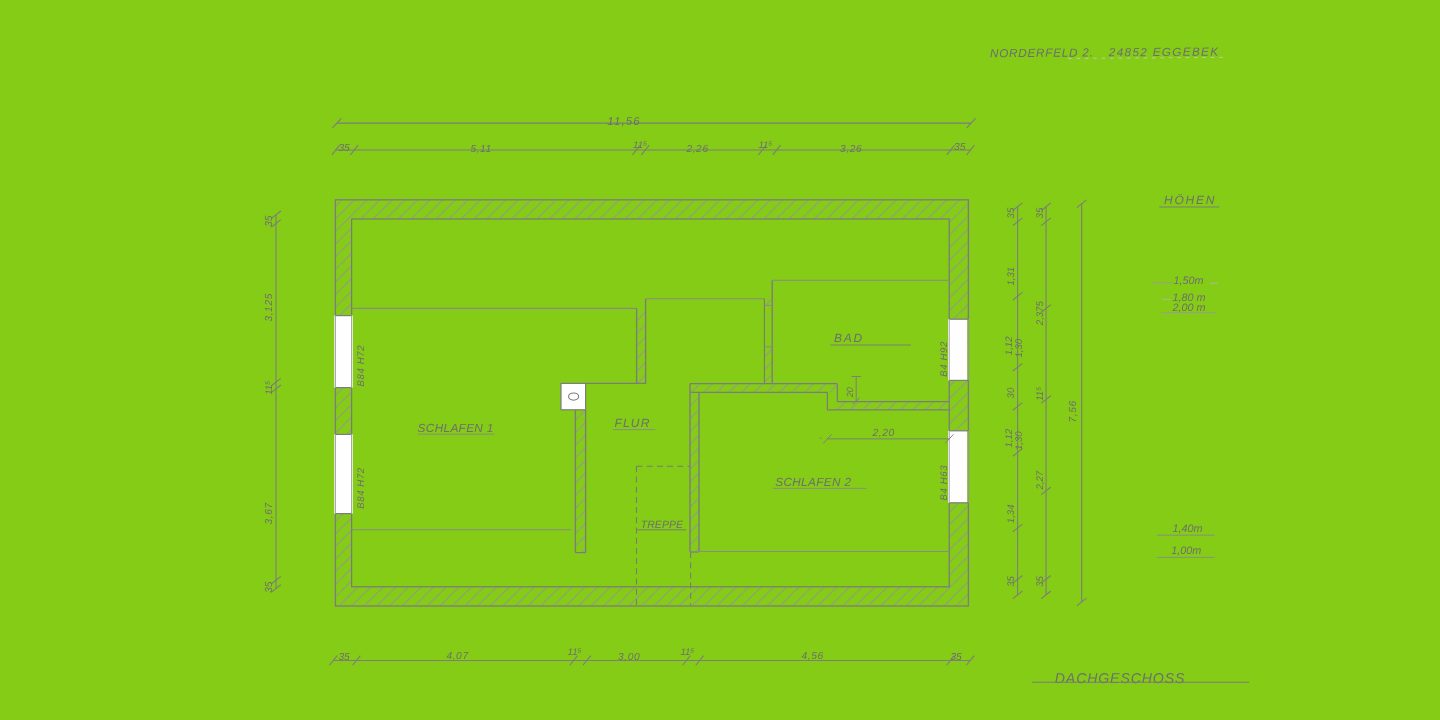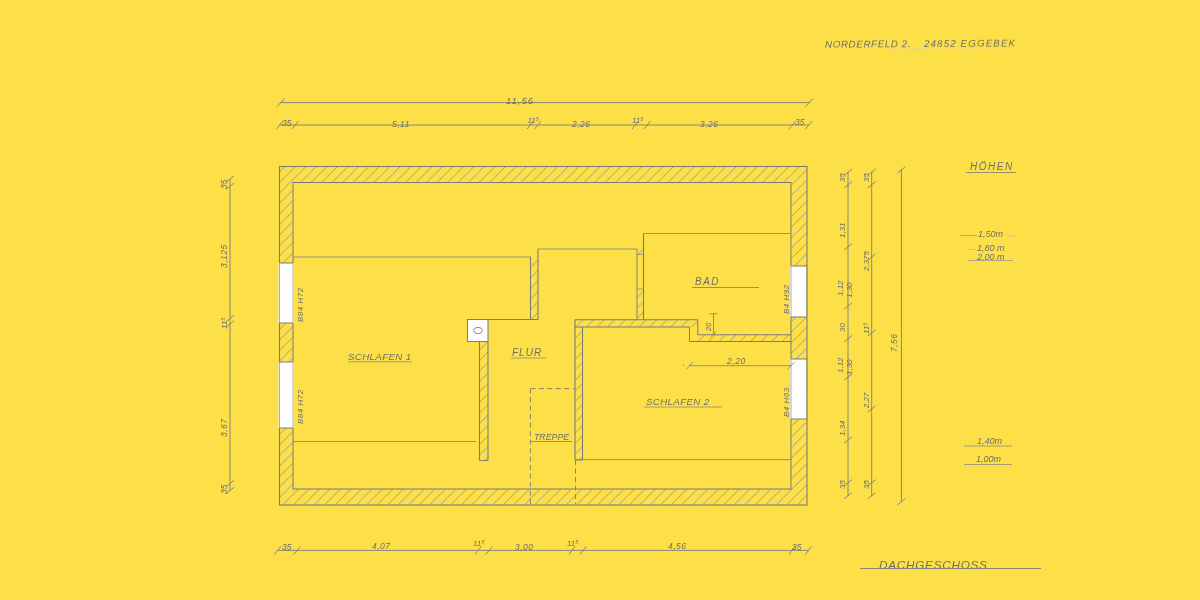--- a/index.html
+++ b/index.html
@@ -1,16 +1,16 @@
 <!DOCTYPE html>
 <html><head>
 <meta charset="utf-8">
 <style>
   html,body{margin:0;padding:0;background:#ffffff;}
-  .page{position:relative;width:1200px;height:600px;background:#fde047;overflow:hidden;
+  .page{position:relative;width:1200px;height:600px;background:#84cc16;overflow:hidden;
         font-family:"Liberation Sans", sans-serif;}
   svg{position:absolute;left:0;top:0;}
   text{fill:#6e6e6e;}
 </style>
 </head>
 <body>
 <div class="page">
 <svg width="1200" height="600" viewBox="0 0 1200 600">
 <defs>
   <pattern id="hatch" width="10.5" height="10.5" patternUnits="userSpaceOnUse">

